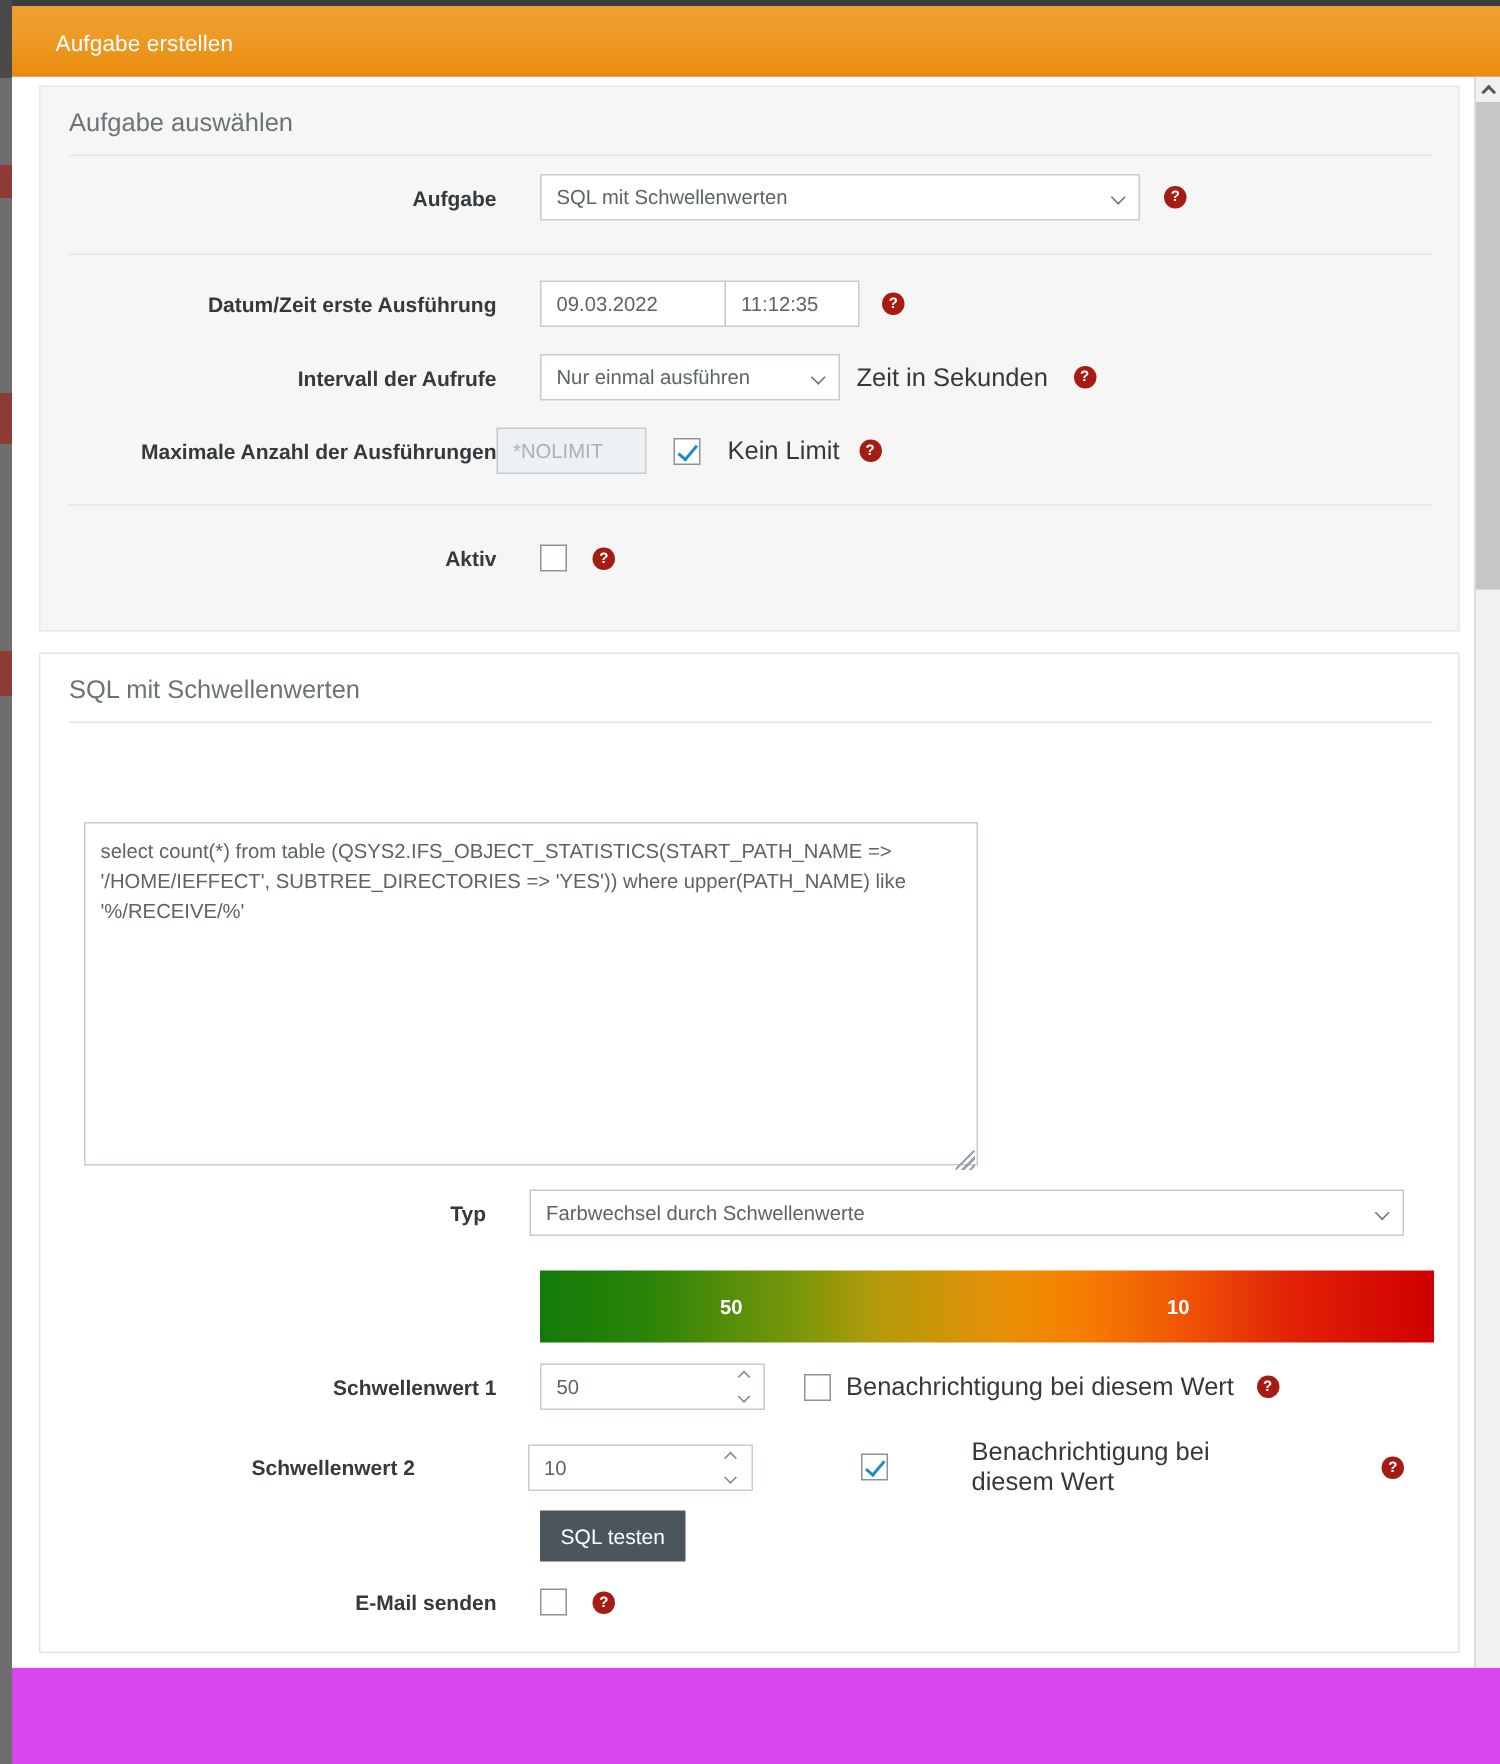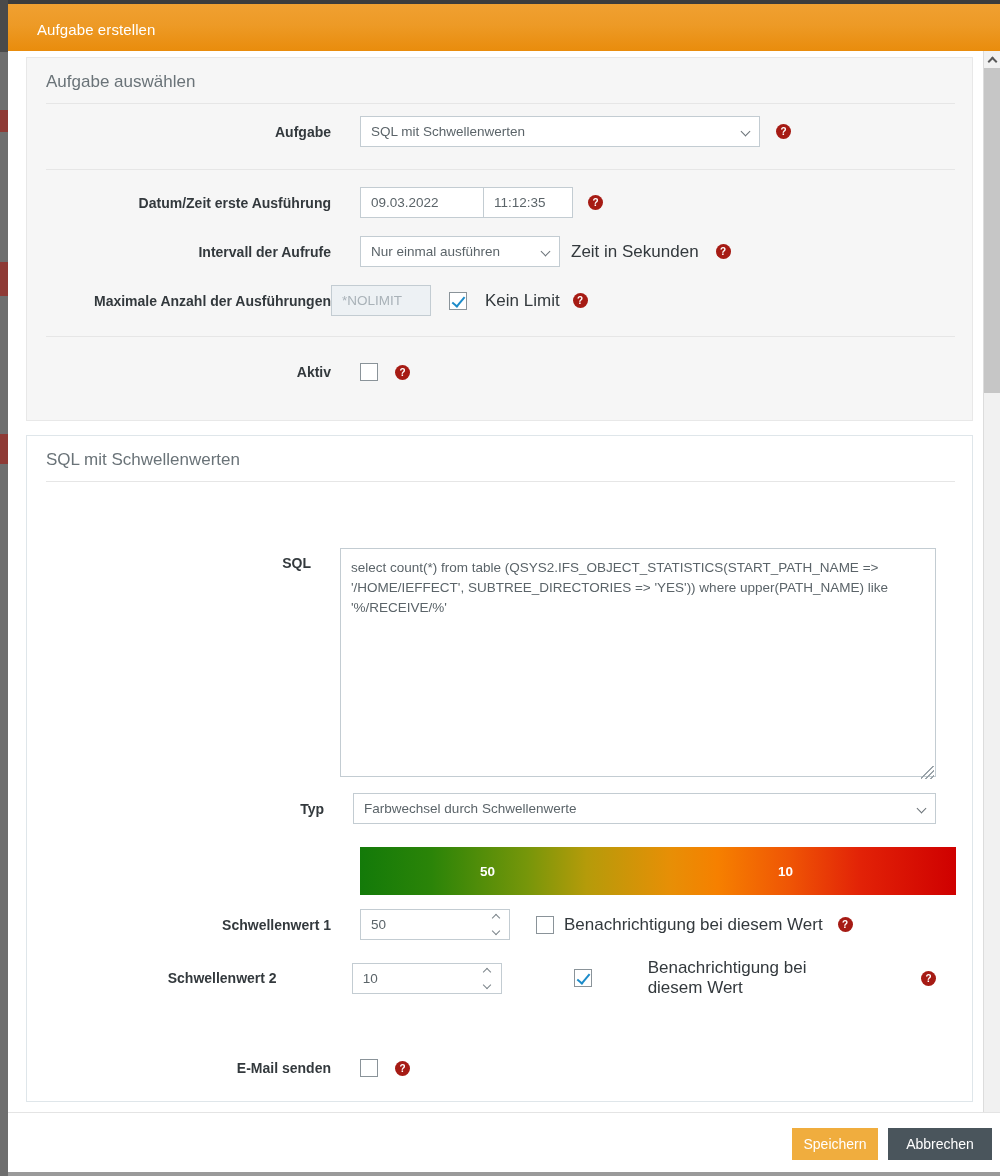--- a/index.html
+++ b/index.html
@@ -258,21 +258,20 @@
         <div class="help" style="margin-left:17px;">?</div>
       </div>
     </div>
 
     <div class="panel-white">
       <div class="panel-title">SQL mit Schwellenwerten</div>
       <div class="hr" style="top:45px;"></div>
 
 
       <div class="row" style="left:0; top:112px; width:909px; align-items:flex-start;">
-        <div class="lbl" style="width:304px; line-height:31px;">SQL</div>
         <div style="position:relative; margin-left:29px;">
           <textarea class="ta" style="width: 596px; height: 229px;">select count(*) from table (QSYS2.IFS_OBJECT_STATISTICS(START_PATH_NAME =&gt; '/HOME/IEFFECT', SUBTREE_DIRECTORIES =&gt; 'YES')) where upper(PATH_NAME) like '%/RECEIVE/%'</textarea>
           <div class="ta-grip"></div>
         </div>
       </div>
 
       <div class="row" style="left:0; top:357px; width:909px;">
         <div class="lbl" style="width:304px;">Typ</div>
         <div class="sel" style="width:596px; margin-left:29px;">
           <span>Farbwechsel durch Schwellenwerte</span>
@@ -306,29 +305,28 @@
           <span class="spin">
             <i class="up"></i>
               <i class="dn"></i>
           </span>
         </div>
         <div class="cb checked" style="margin-left:26px;"></div>
         <div class="cb-label" style="margin-left:10px;">Benachrichtigung bei diesem Wert</div>
         <div class="help" style="margin-left:15px;">?</div>
       </div>
 
+      <div class="row" style="left:0; top:571px; width:909px;">
+        <div style="width:304px;"></div>
+        <div class="btn btn-slate" style="margin-left:29px; width:97px; height:34px;">SQL testen</div>
+      </div>
 
       <div class="row" style="left:0; top:623px; width:909px;">
         <div class="lbl" style="width:304px;">E-Mail senden</div>
         <div class="cb" style="margin-left:29px;"></div>
         <div class="help" style="margin-left:17px;">?</div>
       </div>
     </div>
 
   </div>
 
-  <div class="footer">
-    <div class="btn btn-amber" style="position:absolute; left:784px; top:15px; width:86px; height:32px;">Speichern</div>
-    <div class="btn btn-slate" style="position:absolute; left:880px; top:15px; width:104px; height:32px;">Abbrechen</div>
-    <div class="bottom-edge"></div>
-  </div>
 
 </div>
 
 </body></html>

